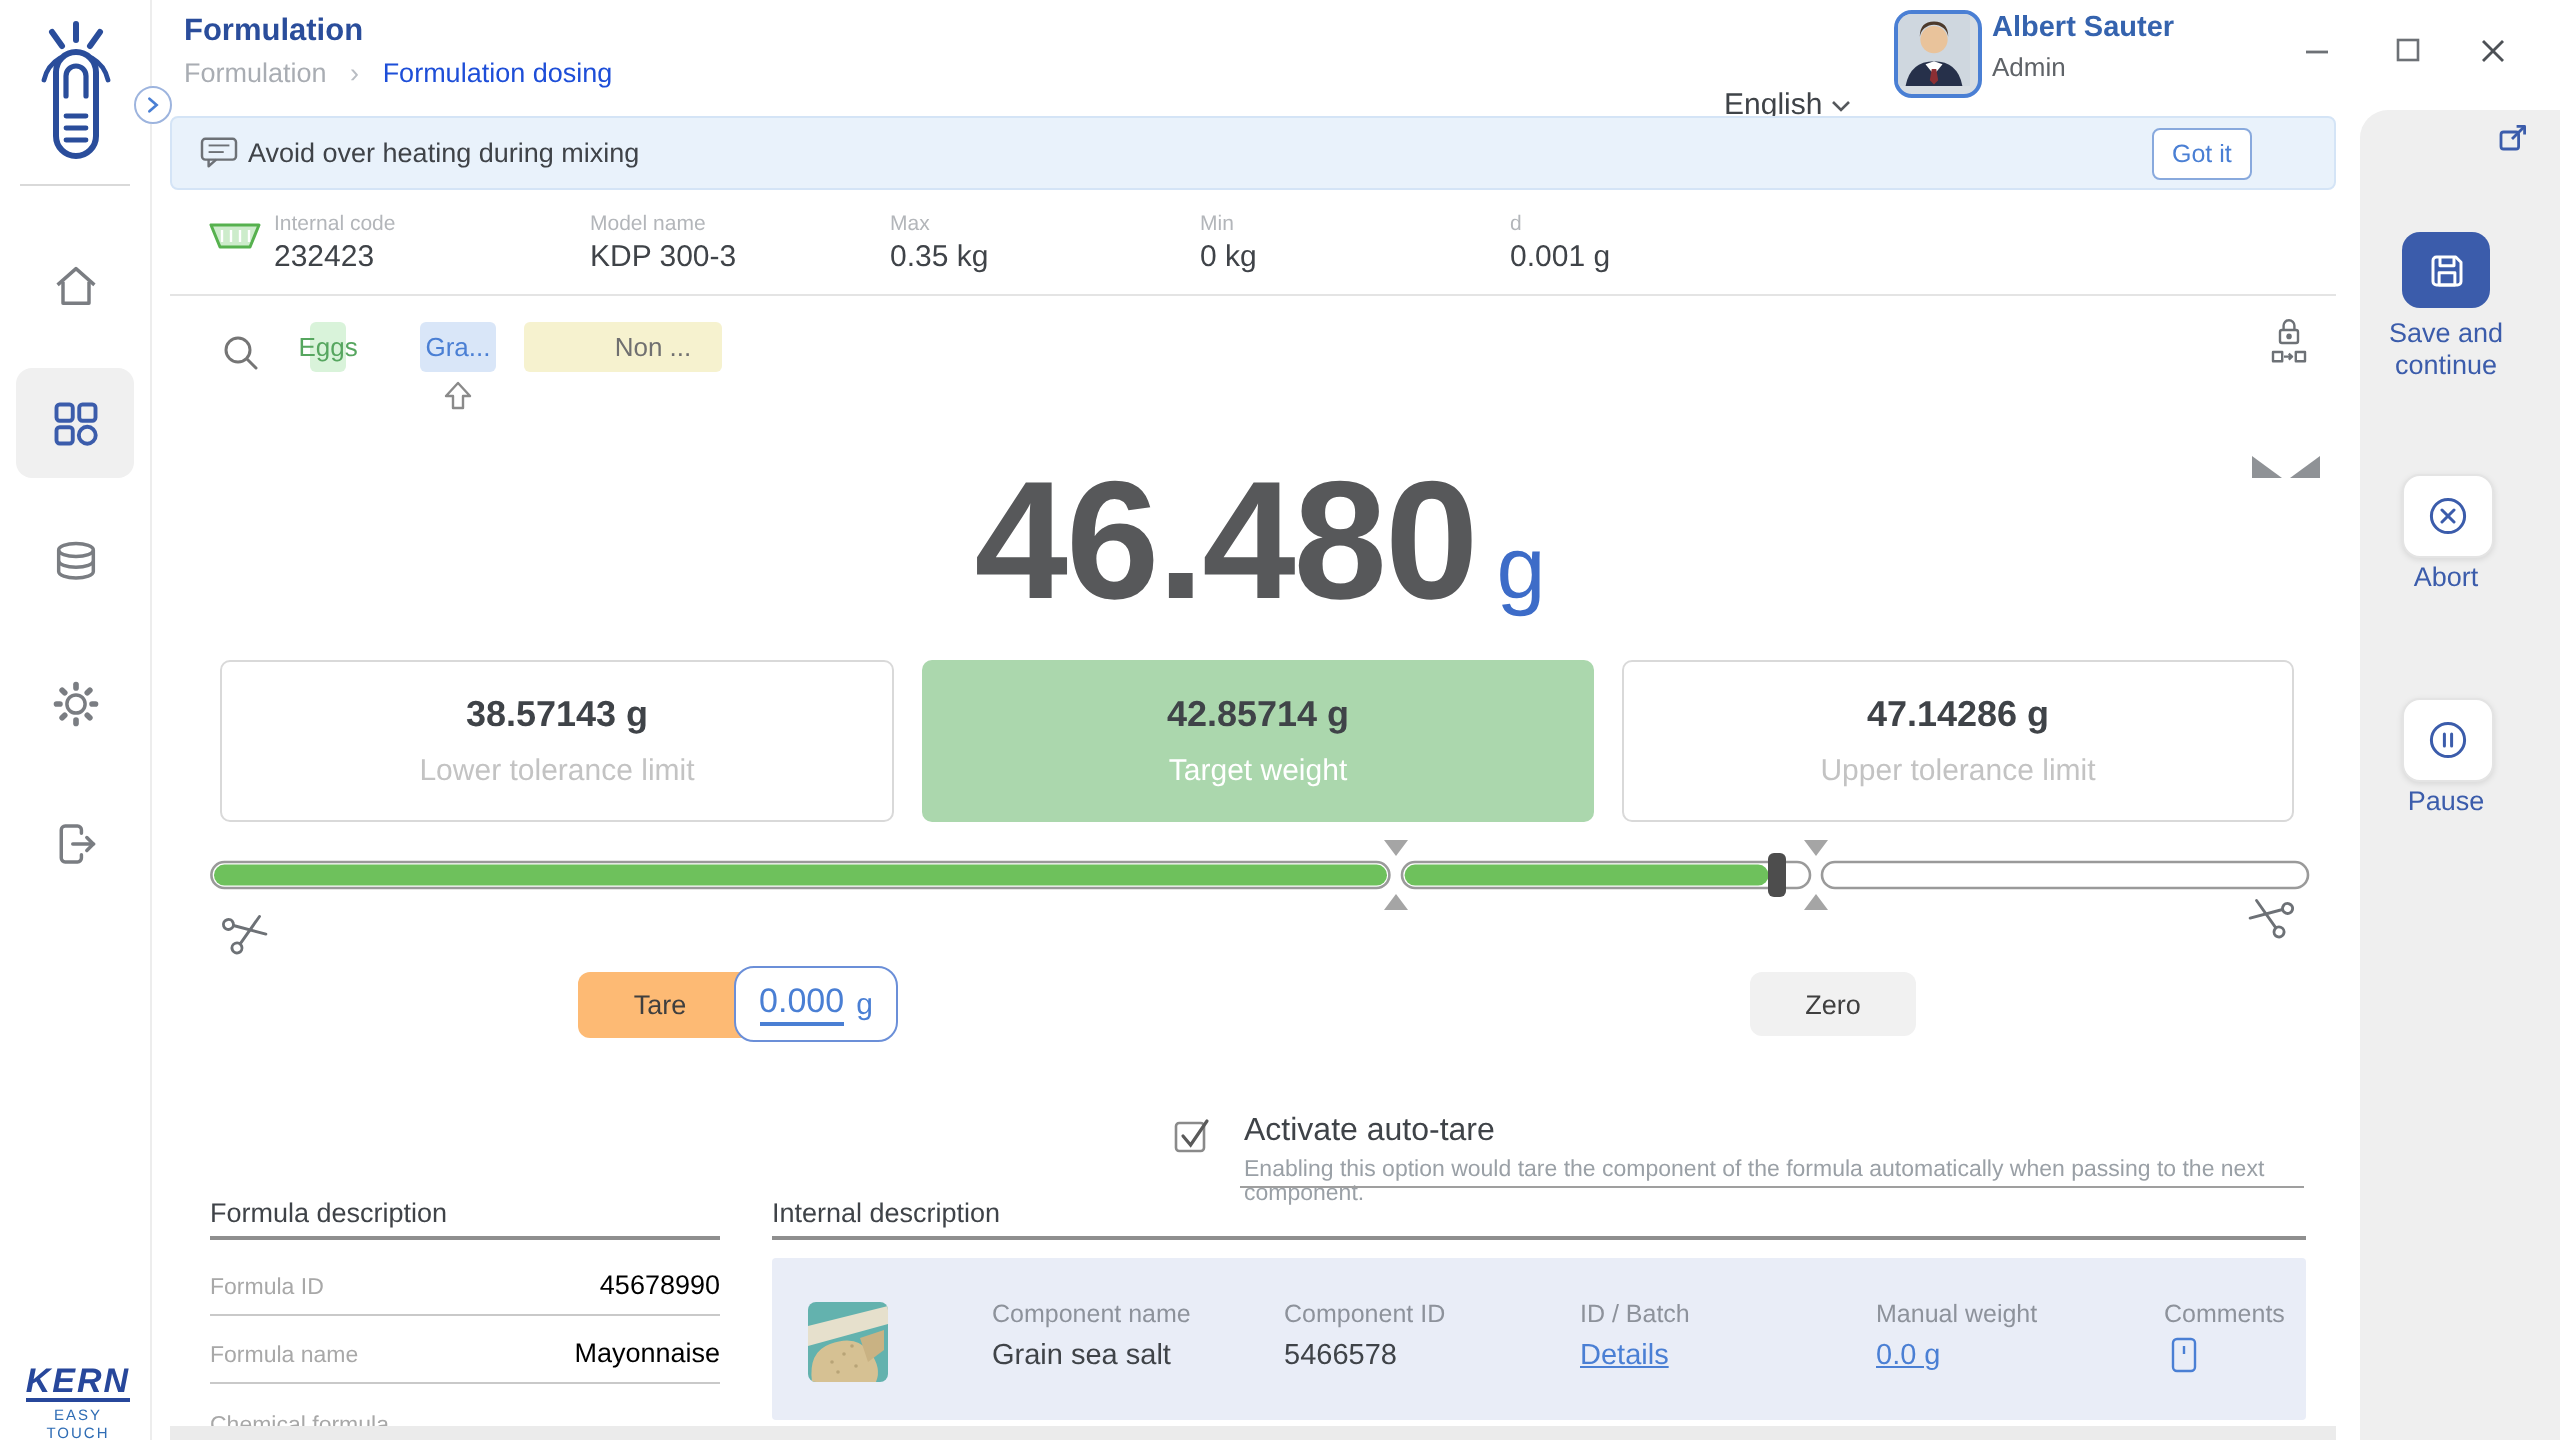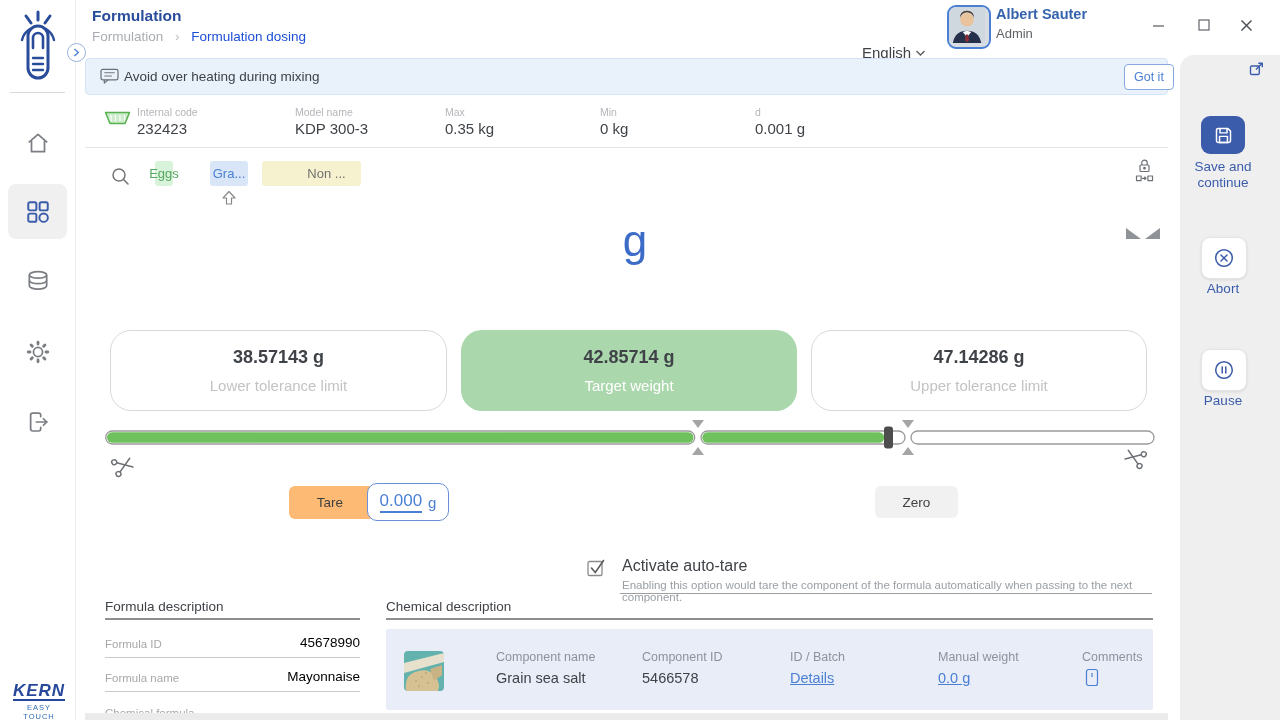--- a/index.html
+++ b/index.html
@@ -35,42 +35,42 @@
   
   .panel{left:1180px;top:55px;width:100px;height:665px;background:#efefef;border-radius:14px 0 0 0;}
   .act-btn{left:1201px;width:44px;height:38px;border-radius:9px;display:flex;align-items:center;justify-content:center;cursor:pointer;}
   .act-save{background:#3b5cab;}
   .act-white{background:#fff;border:1px solid #e4e4e4;box-shadow:0 1px 3px rgba(0,0,0,.10);height:40px;}
   .act-label{left:1178px;width:90px;text-align:center;font-size:13.5px;color:#3b5cab;line-height:16px;}
 
   
   .notif{left:85px;top:58px;width:1083px;height:37px;background:#e9f2fb;border:1px solid #d4e4f6;border-radius:4px;box-sizing:border-box;}
   .notif-text{left:124px;top:69px;font-size:13.5px;color:#3f4348;}
-  .gotit{left:1124px;top:64px;height:24px;padding:0 9px;background:#fff;border:1px solid #88a9dd;border-radius:4px;
+  .gotit{left:1076px;top:64px;height:24px;padding:0 9px;background:#fff;border:1px solid #88a9dd;border-radius:4px;
          font-size:12.5px;color:#4a7fd4;display:flex;align-items:center;cursor:pointer;}
 
   
   .devrow{left:85px;top:100px;width:1083px;height:47px;border-bottom:1px solid #e4e4e4;}
   .dev-label{position:absolute;top:6px;font-size:10.5px;color:#b3b6ba;}
   .dev-value{position:absolute;top:20px;font-size:15px;color:#3f4348;}
 
   
   .chip{top:161px;height:25px;border-radius:3px;display:flex;align-items:center;justify-content:center;
         font-size:13px;cursor:pointer;}
   .chip-green{background:#d9f3da;color:#56a65f;}
   .chip-blue{background:#d9e6f8;color:#4a7fd4;}
   .chip-yellow{background:#f6f2cf;color:#707070;}
 
   
   .weight-wrap{left:105px;top:216px;width:1050px;height:108px;display:flex;align-items:baseline;justify-content:center;}
   .weight-num{font-size:84px;font-weight:bold;color:#57585a;letter-spacing:-1px;line-height:108px;}
   .weight-unit{font-size:44px;color:#3d6cc8;margin-left:10px;}
 
   
-  .tolbox{top:330px;height:81px;border-radius:21px;box-sizing:border-box;display:flex;flex-direction:column;
+  .tolbox{top:330px;height:81px;border-radius:5px;box-sizing:border-box;display:flex;flex-direction:column;
           align-items:center;justify-content:center;gap:9px;}
   .tol-border{background:#fff;border:1px solid #d9d9d9;}
   .tol-target{background:#abd7ad;}
   .tol-val{font-size:18px;font-weight:bold;color:#3f4348;}
   .tol-lab{font-size:15px;color:#c3c3c3;}
   .tol-lab-w{font-size:15px;color:#fff;}
 
   
   .tare-btn{left:289px;top:486px;width:82px;height:33px;background:#fdba74;border-radius:6px 0 0 6px;
             display:flex;align-items:center;justify-content:center;font-size:13.5px;color:#3f3f3f;cursor:pointer;}
@@ -319,20 +319,21 @@
     <rect x="5" y="7" width="9" height="6.5" rx="1"></rect>
     <path d="M6.8 7 V4.8 a2.7 2.7 0 0 1 5.4 0 V7"></path>
     <circle cx="9.5" cy="10.2" r="0.8" fill="#6d7176"></circle>
     <rect x="1.5" y="18" width="4.6" height="4.6"></rect>
     <rect x="12.9" y="18" width="4.6" height="4.6"></rect>
     <path d="M7 20.3 h4 m-1.6 -1.5 l1.6 1.5 -1.6 1.5"></path>
   </svg>
 </div>
 
 <div class="abs weight-wrap">
+  <span class="weight-num">46.480</span>
   <span class="weight-unit">g</span>
 </div>
 <div class="abs" style="left:1126px;top:226px;">
   <svg width="34" height="15" viewBox="0 0 34 15">
     <polygon points="0,2 15,13 0,13" fill="#8f9296"></polygon>
     <polygon points="34,2 19,13 34,13" fill="#8f9296"></polygon>
   </svg>
 </div>
 
 <div class="abs tolbox tol-border" style="left:110px;width:337px;">
@@ -411,21 +412,21 @@
 <div class="abs f-row" style="top:668px;">
   <span class="f-label" style="top:4px;">Formula name</span>
   <span class="f-value" style="top:1px;">Mayonnaise</span>
 </div>
 <div class="abs f-underline" style="top:691px;"></div>
 <div class="abs f-row" style="top:703px;">
   <span class="f-label" style="top:4px;">Chemical formula</span>
   <span class="f-value" style="top:1px;"></span>
 </div>
 
-<div class="abs sec-title" style="left:386px;">Chemical description</div>
+<div class="abs sec-title" style="left:386px;">Internal description</div>
 <div class="abs sec-line" style="left:386px;width:767px;"></div>
 
 <div class="abs comp-card">
   <div class="comp-img">
     <svg width="40" height="40" viewBox="0 0 40 40">
       <rect width="40" height="40" fill="#63b2ae"></rect>
       <path d="M0 12 L40 2 L40 11 L0 22 Z" fill="#e6e0cc"></path>
       <path d="M2 40 q-2 -15 9 -19 q13 -5 20 4 q6 8 3 15 z" fill="#d6c193"></path>
       <path d="M26 18 l12 -4 v10 l-8 6 z" fill="#c9b283"></path>
       <g fill="#b8a477">

